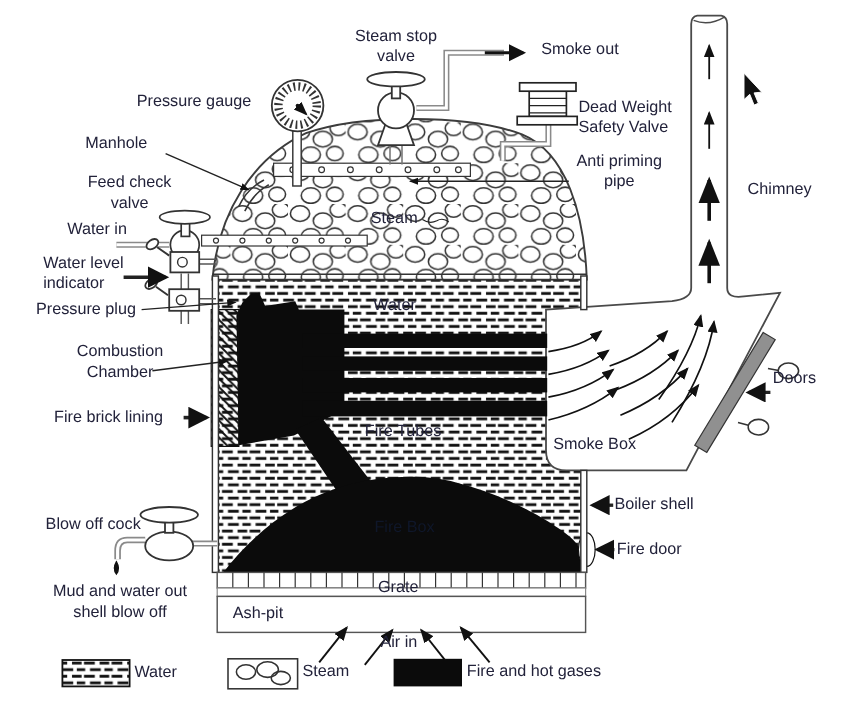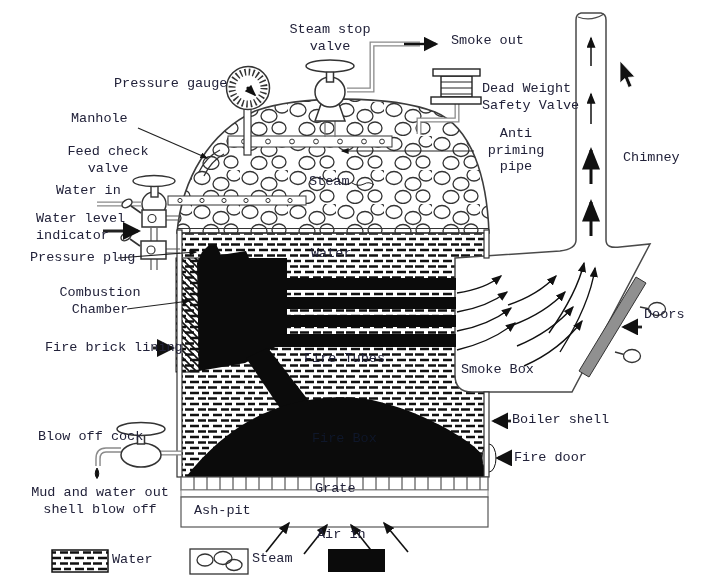--- a/index.html
+++ b/index.html
@@ -1,17 +1,17 @@
 <!DOCTYPE html>
 <html><head>
 <meta charset="utf-8">
 <style>
   html,body{margin:0;padding:0;background:#ffffff;}
   #stage{position:relative;width:703px;height:588px;background:#ffffff;overflow:hidden;
-         font-family:Liberation Mono, monospace;}
+         font-family:Liberation Sans, sans-serif;}
   #art{position:absolute;left:0;top:0;}
   .lbl{position:absolute;font-size:13.5px;line-height:16.5px;color:#22223a;
        white-space:pre-line;pointer-events:none;}
   .center{text-align:center;}
   .white{color:#0f172a;}
 </style>
 </head>
 <body>
 
 <div id="stage">
@@ -270,14 +270,15 @@
 <div class="lbl white" style="left:312px;top:431px">Fire Box</div>
 <div class="lbl" style="left:514px;top:450px">Fire door</div>
 <div class="lbl" style="left:38px;top:429px">Blow off cock</div>
 <div class="lbl center" style="left:18px;top:485px;width:164px">Mud and water out
 shell blow off</div>
 <div class="lbl" style="left:315px;top:481px">Grate</div>
 <div class="lbl" style="left:194px;top:503px">Ash-pit</div>
 <div class="lbl" style="left:317px;top:527px">Air in</div>
 <div class="lbl" style="left:112px;top:552px">Water</div>
 <div class="lbl" style="left:252px;top:551px">Steam</div>
+<div class="lbl" style="left:389px;top:551px">Fire and hot gases</div>
 
 </div>
 
 </body></html>

